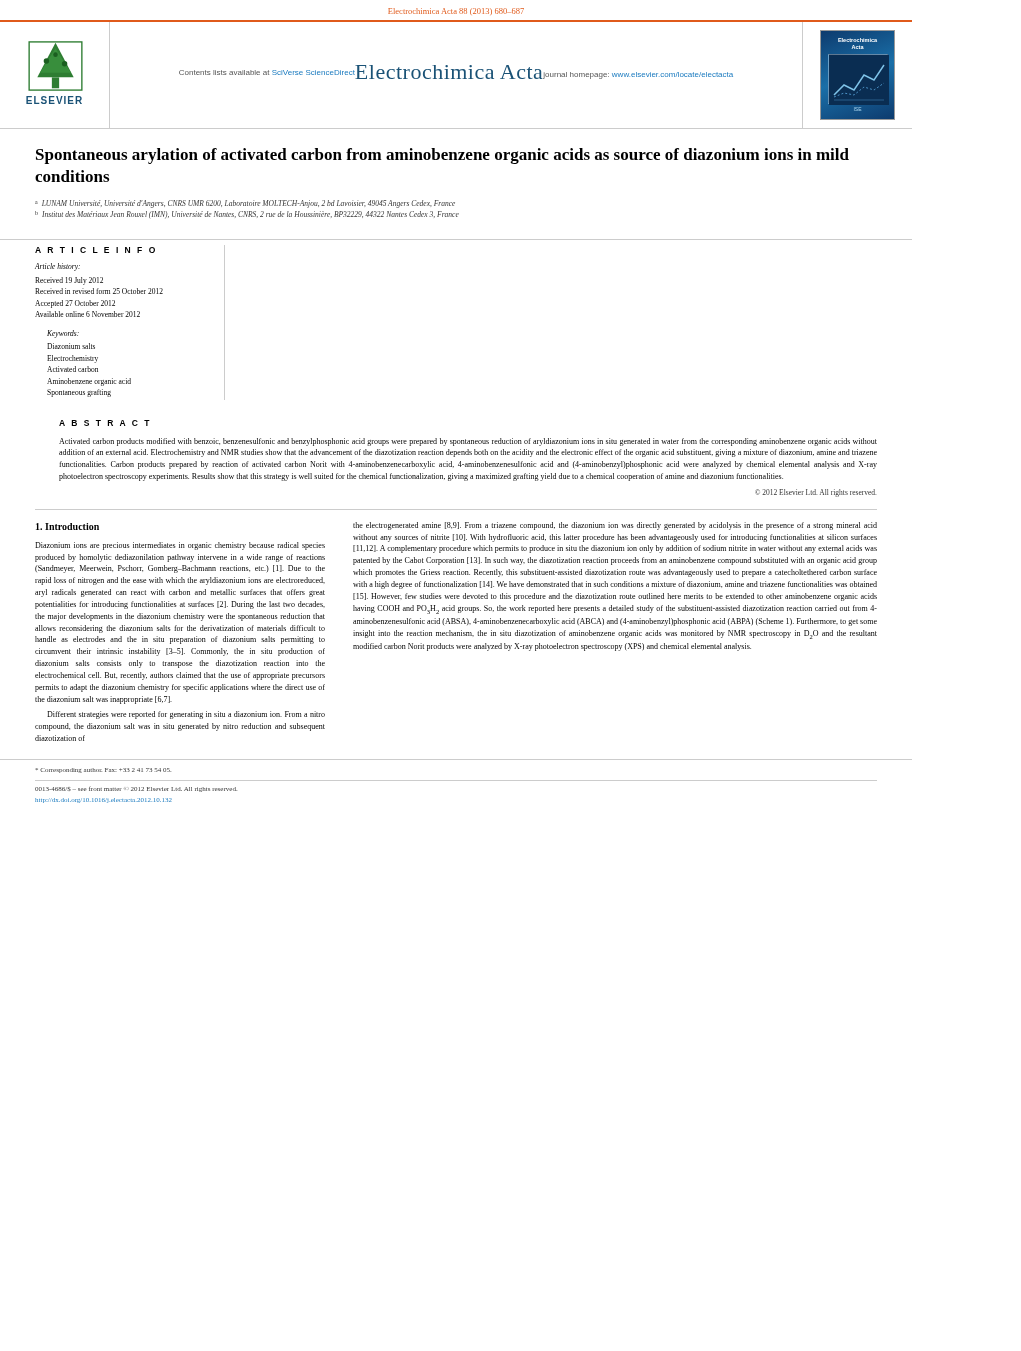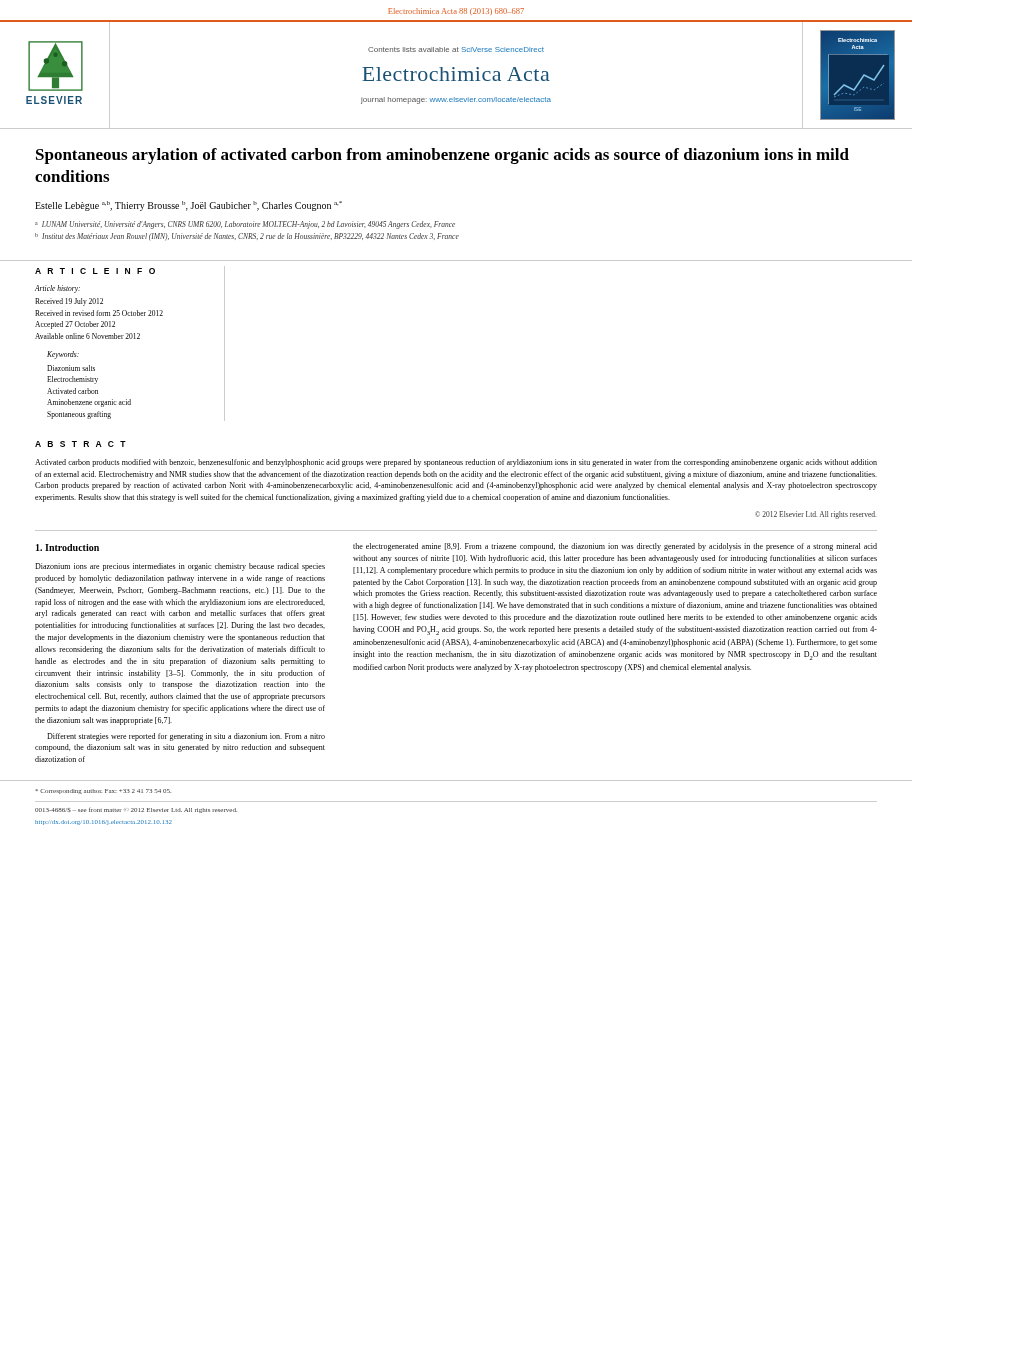--- a/index.html
+++ b/index.html
@@ -57,21 +57,21 @@
     .elsevier-text {
       font-size: 10px;
       font-weight: bold;
       color: #1a5276;
       letter-spacing: 1px;
       font-family: Arial, sans-serif;
     }
     .journal-center {
       flex: 1;
       display: flex;
-      flex-direction: column;
+      flex-direction: row;
       align-items: center;
       justify-content: center;
       padding: 8px 20px;
       text-align: center;
     }
     .sciverse-line {
       font-size: 8px;
       color: #555;
       margin-bottom: 4px;
       font-family: Arial, sans-serif;
@@ -166,20 +166,21 @@
       margin: 0 0 0 0;
     }
     .article-info-col {
       width: 190px;
       min-width: 190px;
       border-right: 1px solid #ccc;
       padding-right: 12px;
     }
     .abstract-col {
       flex: 1;
+      margin-left: 24px;
     }
     .section-heading {
       font-size: 8.5px;
       letter-spacing: 2px;
       font-family: Arial, sans-serif;
       font-weight: bold;
       color: #000;
       margin-bottom: 6px;
       text-transform: uppercase;
     }
@@ -329,23 +330,20 @@
           </div>
           <div style="font-size:5px;color:#add8f0;margin-top:2px;text-align:center;">ISE</div>
         </div>
       </div>
     </div>
   </div>
 
   <div class="article-section">
     <div class="article-title">Spontaneous arylation of activated carbon from aminobenzene organic acids as source of diazonium ions in mild conditions</div>
 
-    <div class="authors">
-      Estelle Lebègue <sup class="author-sup">a,b</sup>, Thierry Brousse <sup class="author-sup">b</sup>, Joël Gaubicher <sup class="author-sup">b</sup>, Charles Cougnon <sup class="author-sup">a,*</sup>
-    </div>
 
     <div class="affiliations">
       <div class="affil-line">
         <sup class="affil-sup">a</sup>
         <span>LUNAM Université, Université d'Angers, CNRS UMR 6200, Laboratoire MOLTECH-Anjou, 2 bd Lavoisier, 49045 Angers Cedex, France</span>
       </div>
       <div class="affil-line">
         <sup class="affil-sup">b</sup>
         <span>Institut des Matériaux Jean Rouxel (IMN), Université de Nantes, CNRS, 2 rue de la Houssinière, BP32229, 44322 Nantes Cedex 3, France</span>
       </div>

